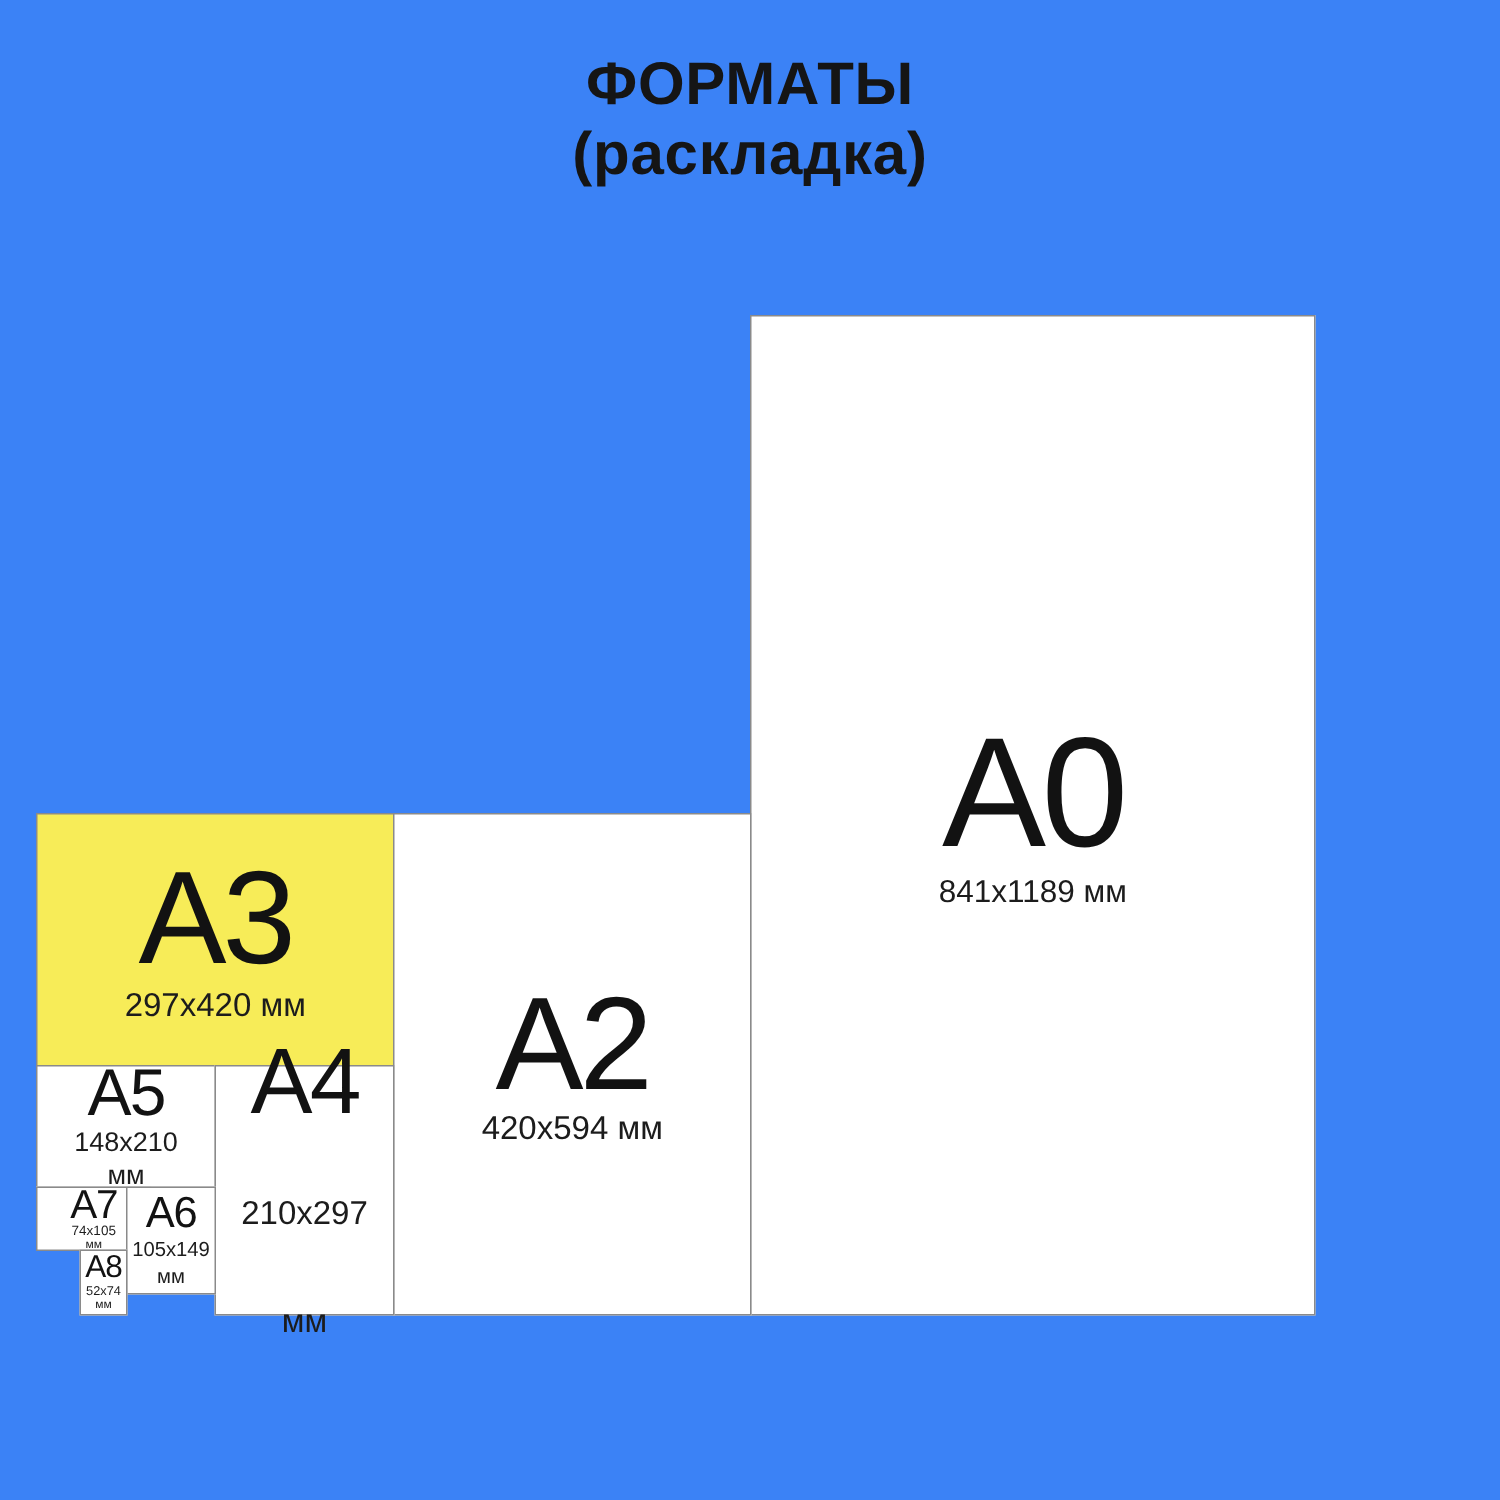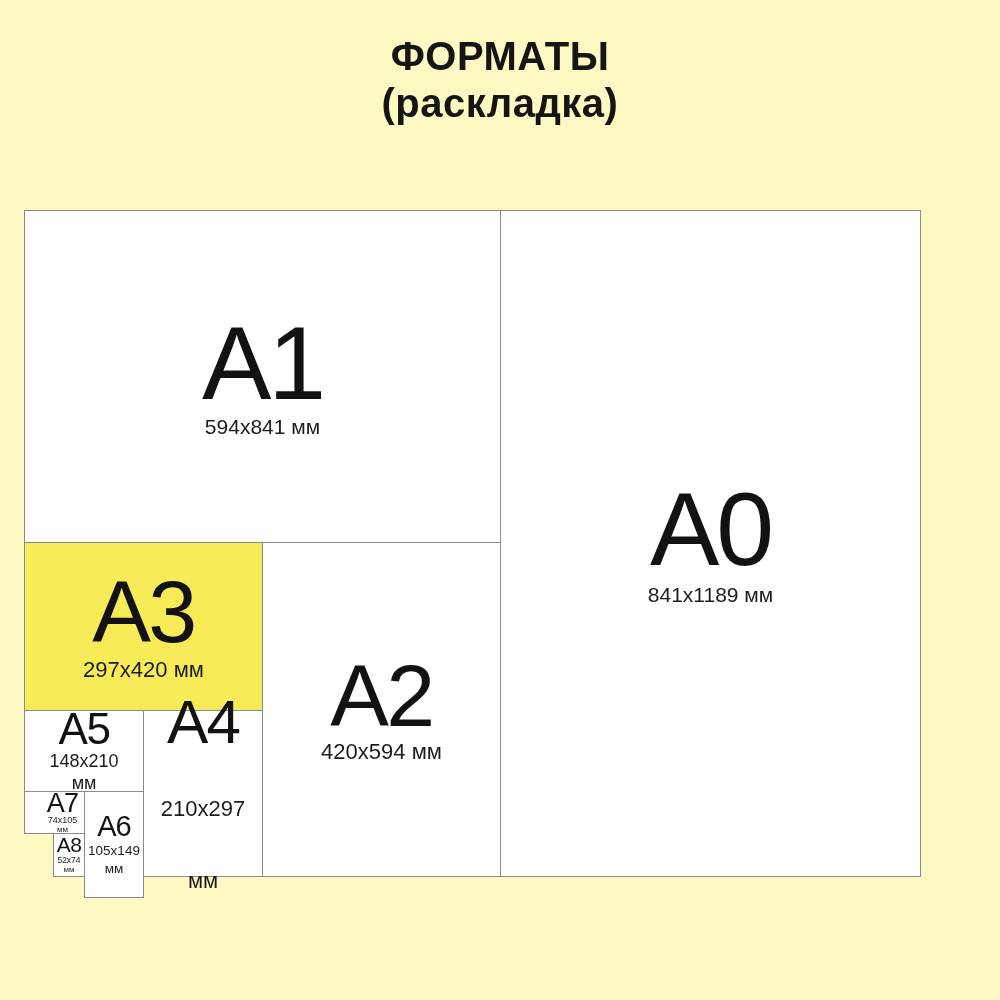--- a/index.html
+++ b/index.html
@@ -5,21 +5,21 @@
   html, body {
     margin: 0;
     padding: 0;
     background: #ffffff;
     font-family: "Liberation Sans", sans-serif;
   }
   #canvas {
     position: relative;
     width: 1000px;
     height: 1000px;
-    background: #fef9c3;
+    background: #3b82f6;
     overflow: hidden;
     color: #111;
   }
   .title {
     position: absolute;
     top: 33px;
     left: 0;
     width: 1000px;
     text-align: center;
     font-weight: bold;
@@ -53,21 +53,21 @@
     color: #1c1c1c;
     white-space: nowrap;
   }
 
   
   #box-a1 { left: 24px; top: 210px; width: 477px; height: 333px; }
   #box-a1 .fmt-label { font-size: 104px; }
   #box-a1 .fmt-dims  { font-size: 21px; margin-top: 3px; }
 
   
-  #box-a0 { left: 500px; top: 210px; width: 421px; height: 667px; }
+  #box-a0 { left: 500px; top: 210px; width: 377px; height: 667px; }
   #box-a0 .fmt-label { font-size: 104px; }
   #box-a0 .fmt-dims  { font-size: 21px; margin-top: 4px; }
 
   
   #box-a3 { left: 24px; top: 542px; width: 239px; height: 169px; }
   #box-a3 .fmt-label { font-size: 88px; }
   #box-a3 .fmt-dims  { font-size: 22px; margin-top: 3px; }
 
   
   #box-a2 { left: 262px; top: 542px; width: 239px; height: 335px; align-items: center; }
@@ -86,45 +86,41 @@
   #box-a4 .fmt-dims  { font-size: 22px; margin-top: 4px; }
   #box-a4 .fmt-unit  { font-size: 22px; margin-top: 6px; }
 
   
   #box-a7 { left: 24px; top: 791px; width: 77px; height: 43px; }
   #box-a7 .fmt-label { font-size: 27px; line-height: 0.9; }
   #box-a7 .fmt-dims  { font-size: 9px; line-height: 1; margin-top: 1px; }
   #box-a7 .fmt-unit  { font-size: 8px; line-height: 1; margin-top: 1px; }
 
   
-  #box-a6 { left: 84px; top: 791px; width: 60px; height: 107px; }
+  #box-a6 { left: 84px; top: 791px; width: 60px; height: 72px; }
   #box-a6 .fmt-label { font-size: 29px; }
   #box-a6 .fmt-dims  { font-size: 13.5px; margin-top: 2px; }
   #box-a6 .fmt-unit  { font-size: 13.5px; margin-top: 3px; }
 
   
   #box-a8 { left: 53px; top: 833px; width: 32px; height: 44px; }
   #box-a8 .fmt-label { font-size: 21px; line-height: 0.9; }
   #box-a8 .fmt-dims  { font-size: 8.5px; line-height: 1; margin-top: 1px; }
   #box-a8 .fmt-unit  { font-size: 8px; line-height: 1; margin-top: 1px; }
 </style>
 </head>
 <body>
 
 <div id="canvas">
 
   <div class="title">
     <div>ФОРМАТЫ</div>
     <div>(раскладка)</div>
   </div>
 
-  <div class="sheet" id="box-a1">
-    <div class="fmt-label">A1</div>
-    <div class="fmt-dims">594x841 мм</div>
-  </div>
 
   <div class="sheet" id="box-a0">
     <div class="fmt-label">A0</div>
     <div class="fmt-dims">841x1189 мм</div>
   </div>
 
   <div class="sheet highlight" id="box-a3">
     <div class="fmt-label">A3</div>
     <div class="fmt-dims">297x420 мм</div>
   </div>

